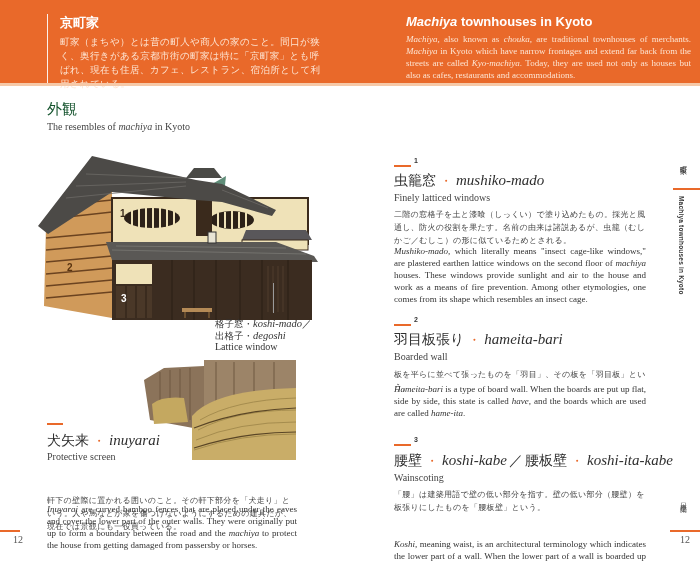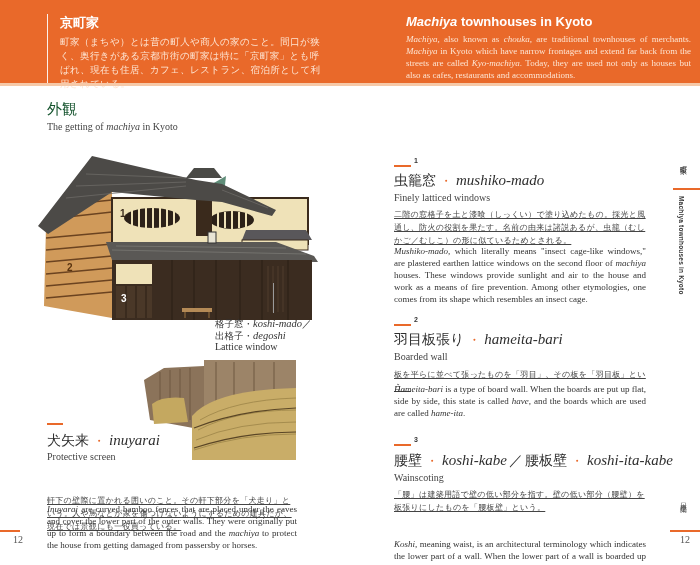--- a/index.html
+++ b/index.html
@@ -37,21 +37,21 @@
   .lattice-cap i { font-family: "Liberation Serif", serif; font-style: italic; font-size: 10.5px; }
   .lattice-cap .en { font-family: "Liberation Serif", serif; font-size: 10px; }
 
   .fence { position: absolute; left: 144px; top: 360px; width: 152px; height: 100px; }
 
   .accent { position: absolute; height: 1.5px; background: #e9692a; }
   .item-title { position: absolute; font-size: 14px; color: #2e2e2e; white-space: nowrap; }
   .item-title .dot { color: #e9692a; margin: 0 4px; font-size: 12px; }
   .item-title i { font-family: "Liberation Serif", serif; font-style: italic; font-size: 15px; }
   .item-sub { position: absolute; font-family: "Liberation Serif", serif; font-size: 10px; color: #444; }
-  .item-body-jp { position: absolute; font-size: 8px; line-height: 13px; color: #444; letter-spacing: .3px; text-decoration: underline; }
+  .item-body-jp { position: absolute; font-size: 8px; line-height: 13px; color: #444; letter-spacing: .3px; }
   .item-body-en { position: absolute; font-family: "Liberation Serif", serif; font-size: 9px; line-height: 12px; color: #333; text-align: justify; }
   .item-body-en i { font-style: italic; }
   .num-sup { position: absolute; font-family: "Liberation Sans", sans-serif; font-weight: bold; font-size: 7px; color: #333; }
 
   .page-num { position: absolute; top: 534px; font-family: "Liberation Serif", serif; font-size: 10px; color: #555; }
   .margin-accent { position: absolute; height: 1.5px; background: #e9692a; }
 
   
   .side-jp { position: absolute; font-size: 7px; color: #333; writing-mode: vertical-rl; letter-spacing: 1px; }
   .side-en { position: absolute; font-family: "Liberation Sans", sans-serif; font-size: 6.5px; font-weight: bold; color: #333; writing-mode: vertical-rl; letter-spacing: .2px; }
@@ -63,21 +63,21 @@
 
   <div class="page page-left">
     <div class="header">
       <div class="header-rule"></div>
       <div class="header-title-jp">京町家</div>
       <div class="header-body-jp">町家（まちや）とは昔の町人や商人の家のこと。間口が狭く、奥行きがある京都市街の町家は特に「京町家」とも呼ばれ、現在も住居、カフェ、レストラン、宿泊所として利用されている。</div>
     </div>
     <div class="header-under"></div>
 
     <div class="section-title-jp">外観</div>
-    <div class="section-title-en"><span>The getting of </span><i>machiya</i><span> in Kyoto</span></div>
+    <div class="section-title-en"><span>The resembles of </span><i>machiya</i><span> in Kyoto</span></div>
 
     <svg class="house" viewBox="0 0 284 180">
 
       <polygon points="10,80 58,36 76,46 76,172 8,160" fill="#d09a5a"></polygon>
       <g stroke="#6b4320" stroke-width="1.4">
         <line x1="10" y1="92" x2="76" y2="86"></line>
         <line x1="10" y1="104" x2="76" y2="98"></line>
         <line x1="10" y1="116" x2="76" y2="110"></line>
         <line x1="10" y1="128" x2="76" y2="122"></line>
         <line x1="10" y1="140" x2="76" y2="134"></line>

